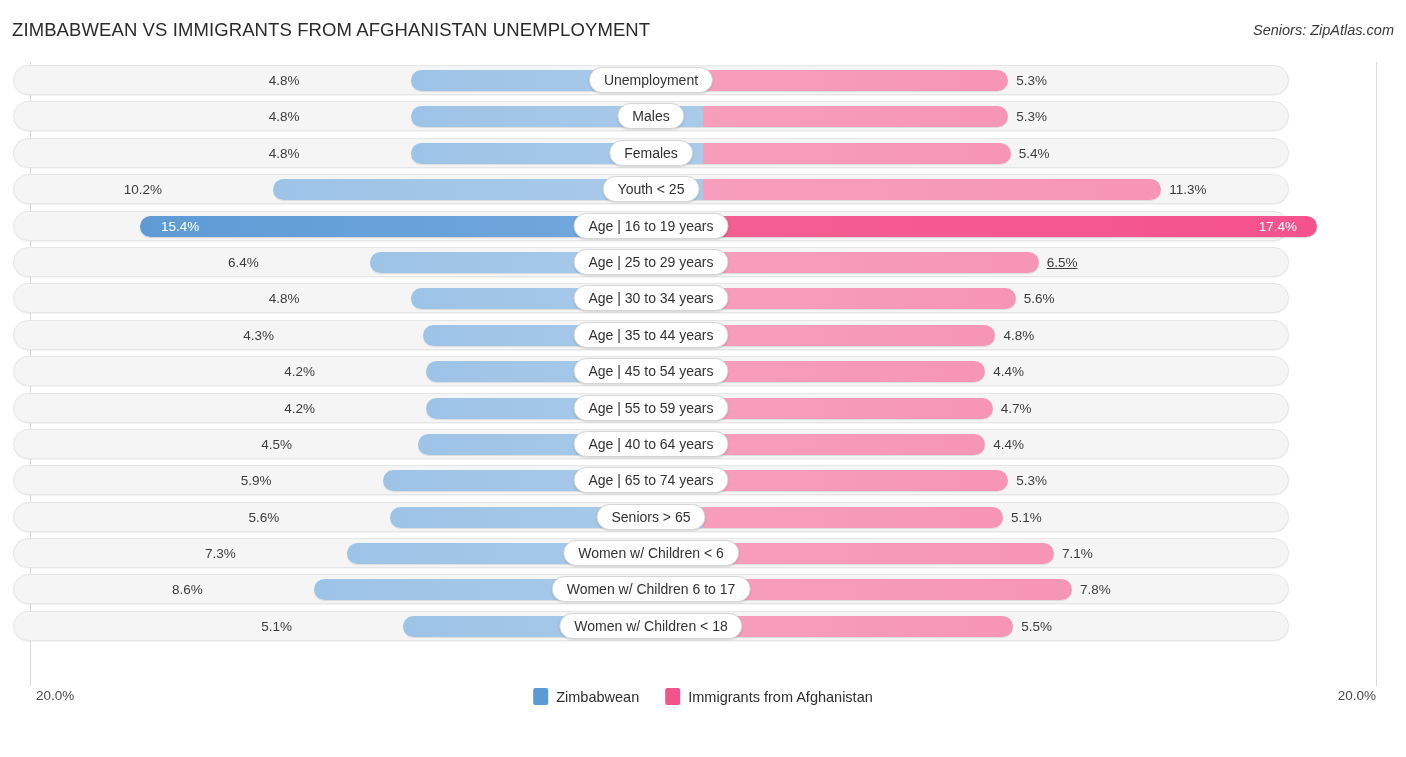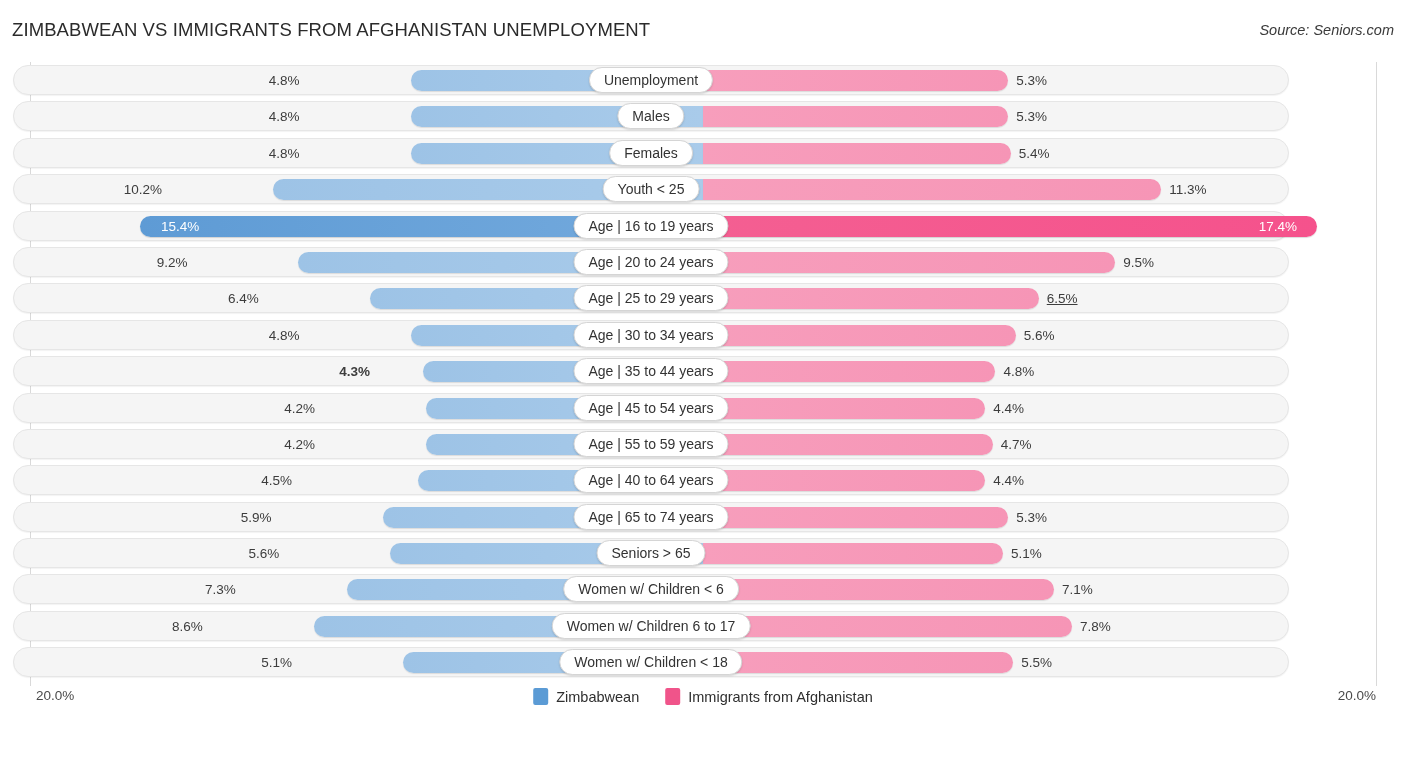--- a/index.html
+++ b/index.html
@@ -177,21 +177,21 @@
     color: #2f2f2f;
   }
 </style>
 </head>
 <body>
 
 <div id="chart-root">
 
   <div class="chart-title">ZIMBABWEAN VS IMMIGRANTS FROM AFGHANISTAN UNEMPLOYMENT</div>
 
-  <div class="chart-source">Source: Seniors.com</div>
+  <div class="chart-source">Seniors: ZipAtlas.com</div>
 
   <div class="plot">
     <div class="gridline left"></div>
     <div class="gridline right"></div>
 
     <div class="rows" id="rows">
         <div class="row">
           <div class="track"></div>
           <div class="bar left bar-l-normal" style="left: 410.6px; width: 292.4px;"></div>
           <div class="bar right bar-r-normal" style="left: 703px; width: 305.15px;"></div>
@@ -226,47 +226,39 @@
         <div class="row">
           <div class="track"></div>
           <div class="bar left bar-l-high" style="left: 140.3px; width: 562.7px;"></div>
           <div class="bar right bar-r-high" style="left: 703px; width: 613.7px;"></div>
           <div class="val-in" style="left: 161px; text-align: right;">15.4%</div>
           <div class="val-in" style="left: 1258.7px;">17.4%</div>
           <div class="pill">Age | 16 to 19 years</div>
         </div>
         <div class="row">
           <div class="track"></div>
-          <div class="bar left bar-l-normal" style="left: 298.4px; width: 404.6px;"></div>
-          <div class="bar right bar-r-normal" style="left: 703px; width: 412.25px;"></div>
-          <div class="val left" style="right: 1114.6px;">9.2%</div>
-          <div class="val right" style="left: 1123.25px;">9.5%</div>
-          <div class="pill">Age | 20 to 24 years</div>
-        </div>
-        <div class="row">
-          <div class="track"></div>
           <div class="bar left bar-l-normal" style="left: 369.8px; width: 333.2px;"></div>
           <div class="bar right bar-r-normal" style="left: 703px; width: 335.75px;"></div>
           <div class="val left" style="right: 1043.2px;">6.4%</div>
           <div class="val right" style="left: 1046.75px; text-decoration: underline;">6.5%</div>
           <div class="pill">Age | 25 to 29 years</div>
         </div>
         <div class="row">
           <div class="track"></div>
           <div class="bar left bar-l-normal" style="left: 410.6px; width: 292.4px;"></div>
           <div class="bar right bar-r-normal" style="left: 703px; width: 312.8px;"></div>
           <div class="val left" style="right: 1002.4px;">4.8%</div>
           <div class="val right" style="left: 1023.8px;">5.6%</div>
           <div class="pill">Age | 30 to 34 years</div>
         </div>
         <div class="row">
           <div class="track"></div>
           <div class="bar left bar-l-normal" style="left: 423.35px; width: 279.65px;"></div>
           <div class="bar right bar-r-normal" style="left: 703px; width: 292.4px;"></div>
-          <div class="val left" style="right: 932px; font-weight: bold;">4.3%</div>
+          <div class="val left" style="right: 1028px;">4.3%</div>
           <div class="val right" style="left: 1003.4px;">4.8%</div>
           <div class="pill">Age | 35 to 44 years</div>
         </div>
         <div class="row">
           <div class="track"></div>
           <div class="bar left bar-l-normal" style="left: 425.9px; width: 277.1px;"></div>
           <div class="bar right bar-r-normal" style="left: 703px; width: 282.2px;"></div>
           <div class="val left" style="right: 987.1px;">4.2%</div>
           <div class="val right" style="left: 993.2px;">4.4%</div>
           <div class="pill">Age | 45 to 54 years</div>

